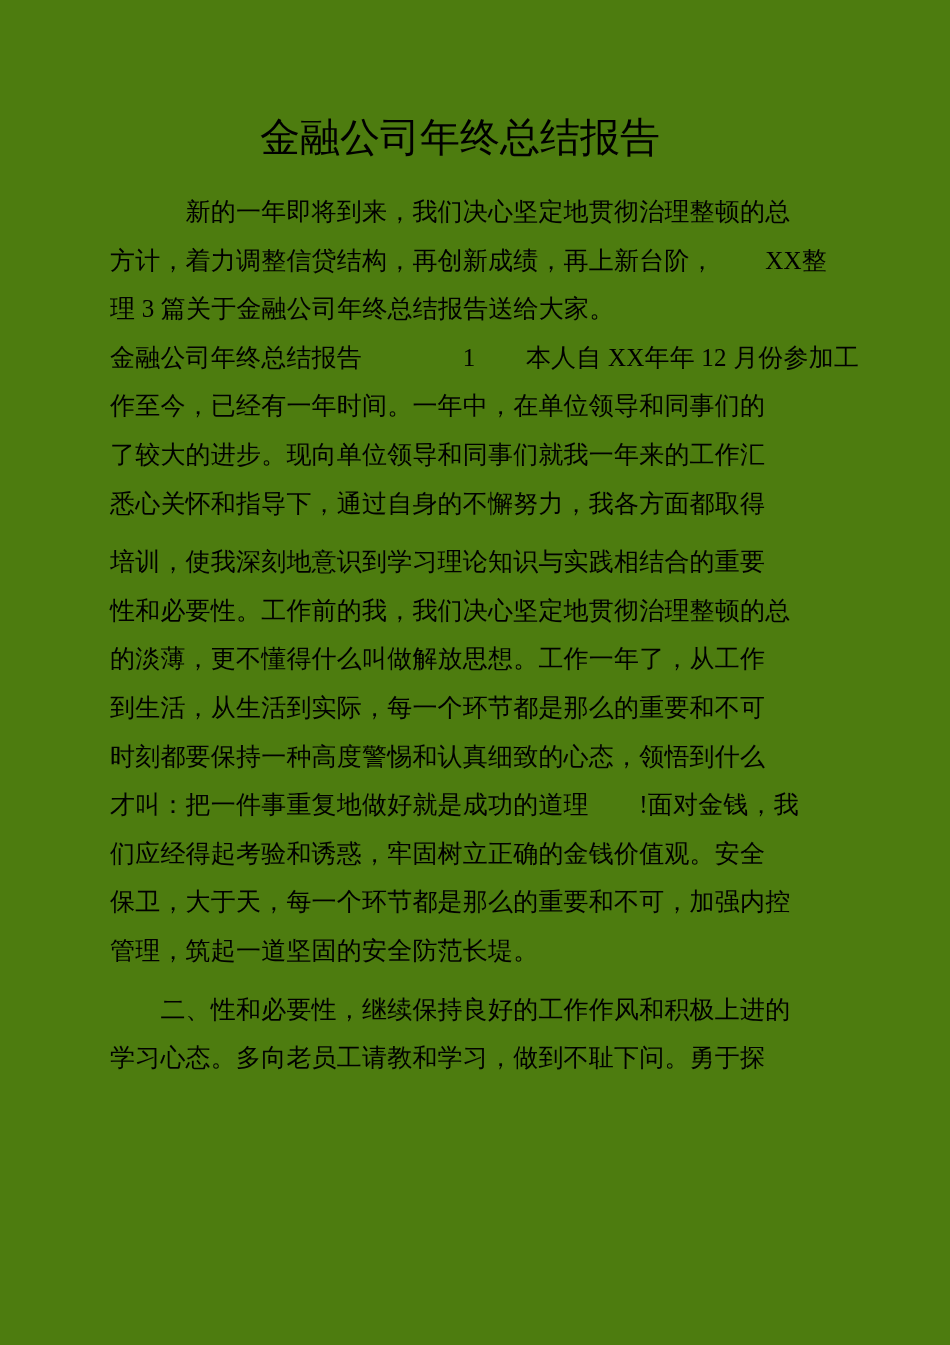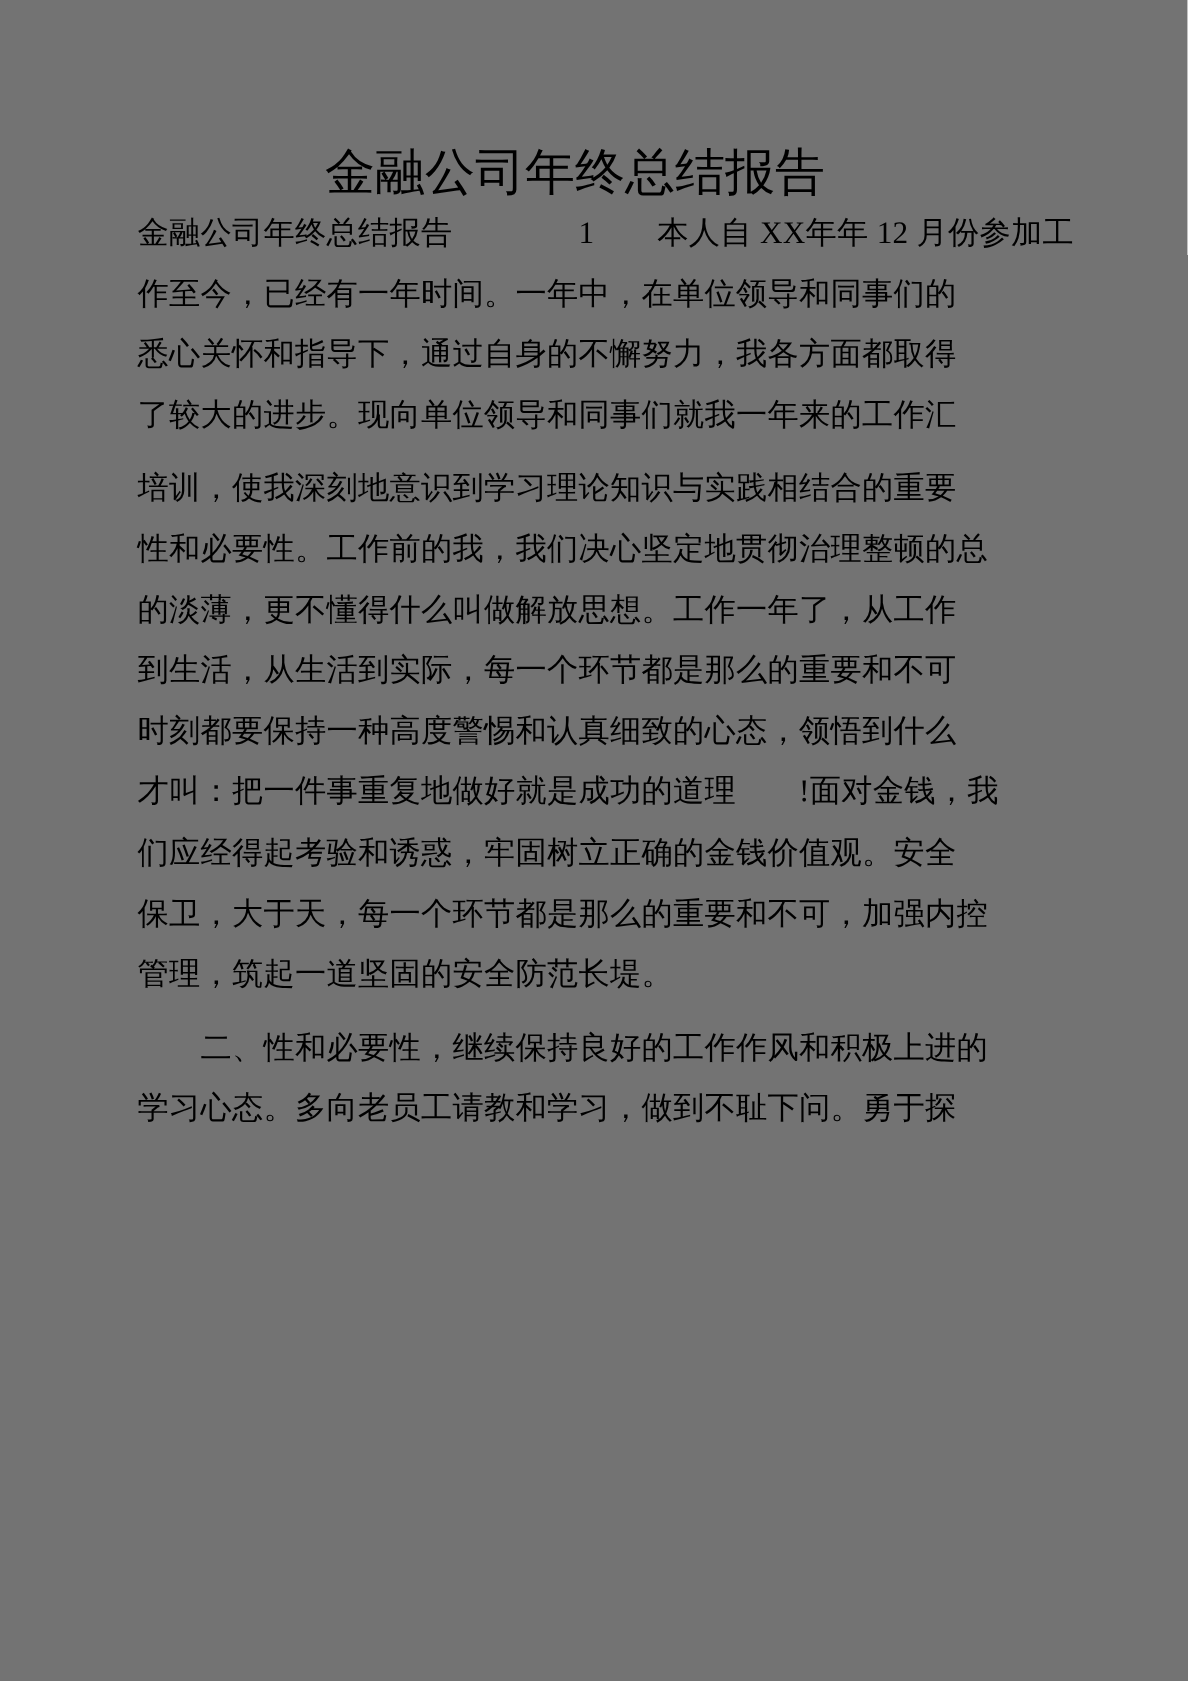--- a/index.html
+++ b/index.html
@@ -11,21 +11,21 @@
     width: 950px;
     height: 1345px;
     overflow: hidden;
     font-family: "Liberation Serif", "DejaVu Serif", serif;
     color: #000000;
   }
   .page {
     position: relative;
     width: 950px;
     height: 1345px;
-    background: #737373;
+    background: #4d7c0f;
   }
   .content {
     padding: 113px 0 0 110px;
     width: 700px;
   }
   .doc-title {
     font-size: 40px;
     line-height: 50px;
     font-weight: 400;
     text-align: center;
@@ -50,26 +50,31 @@
   }
 </style>
 </head>
 <body>
 
 <div class="page">
   <div class="content">
 
     <h1 class="doc-title">金融公司年终总结报告</h1>
 
+    <div class="para first">
+      <div class="line">　　　新的一年即将到来，我们决心坚定地贯彻治理整顿的总</div>
+      <div class="line">方计，着力调整信贷结构，再创新成绩，再上新台阶，　　XX整</div>
+      <div class="line">理 3 篇关于金融公司年终总结报告送给大家。</div>
+    </div>
 
     <div class="para">
       <div class="line">金融公司年终总结报告　　　　1　　本人自 XX年年 12 月份参加工</div>
       <div class="line">作至今，已经有一年时间。一年中，在单位领导和同事们的</div>
+      <div class="line">了较大的进步。现向单位领导和同事们就我一年来的工作汇</div>
       <div class="line">悉心关怀和指导下，通过自身的不懈努力，我各方面都取得</div>
-      <div class="line">了较大的进步。现向单位领导和同事们就我一年来的工作汇</div>
     </div>
 
     <div class="para section">
       <div class="line">培训，使我深刻地意识到学习理论知识与实践相结合的重要</div>
       <div class="line">性和必要性。工作前的我，我们决心坚定地贯彻治理整顿的总</div>
       <div class="line">的淡薄，更不懂得什么叫做解放思想。工作一年了，从工作</div>
       <div class="line">到生活，从生活到实际，每一个环节都是那么的重要和不可</div>
       <div class="line">时刻都要保持一种高度警惕和认真细致的心态，领悟到什么</div>
       <div class="line">才叫：把一件事重复地做好就是成功的道理　　!面对金钱，我</div>
       <div class="line">们应经得起考验和诱惑，牢固树立正确的金钱价值观。安全</div>

